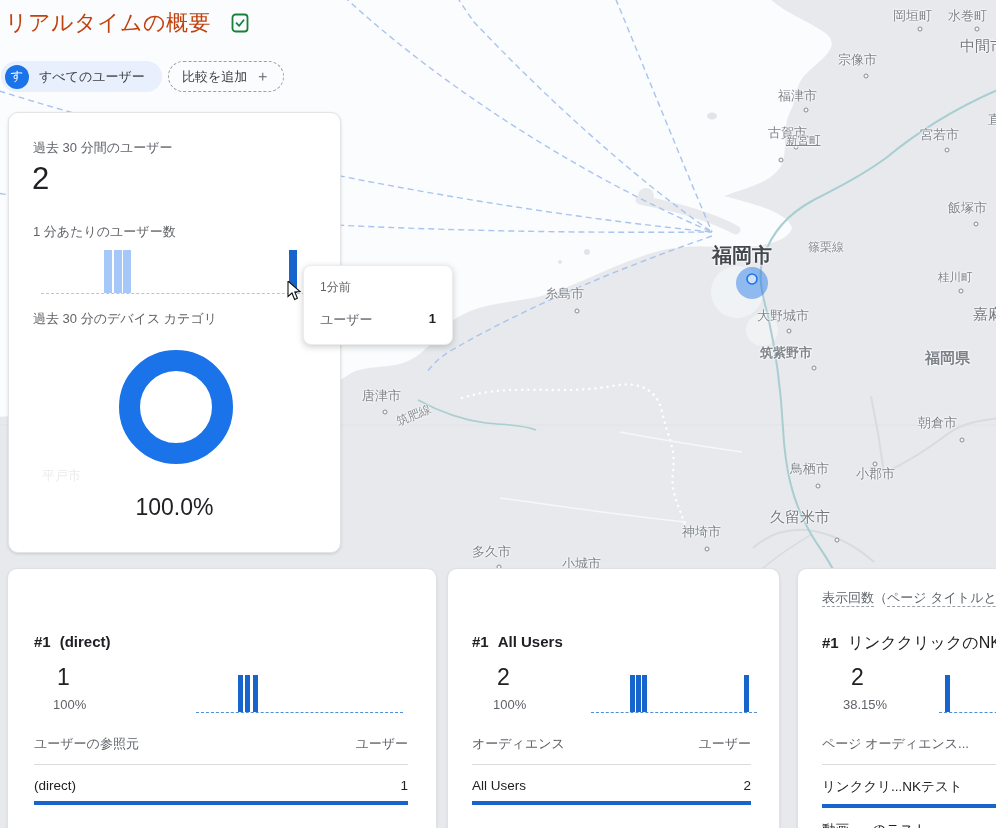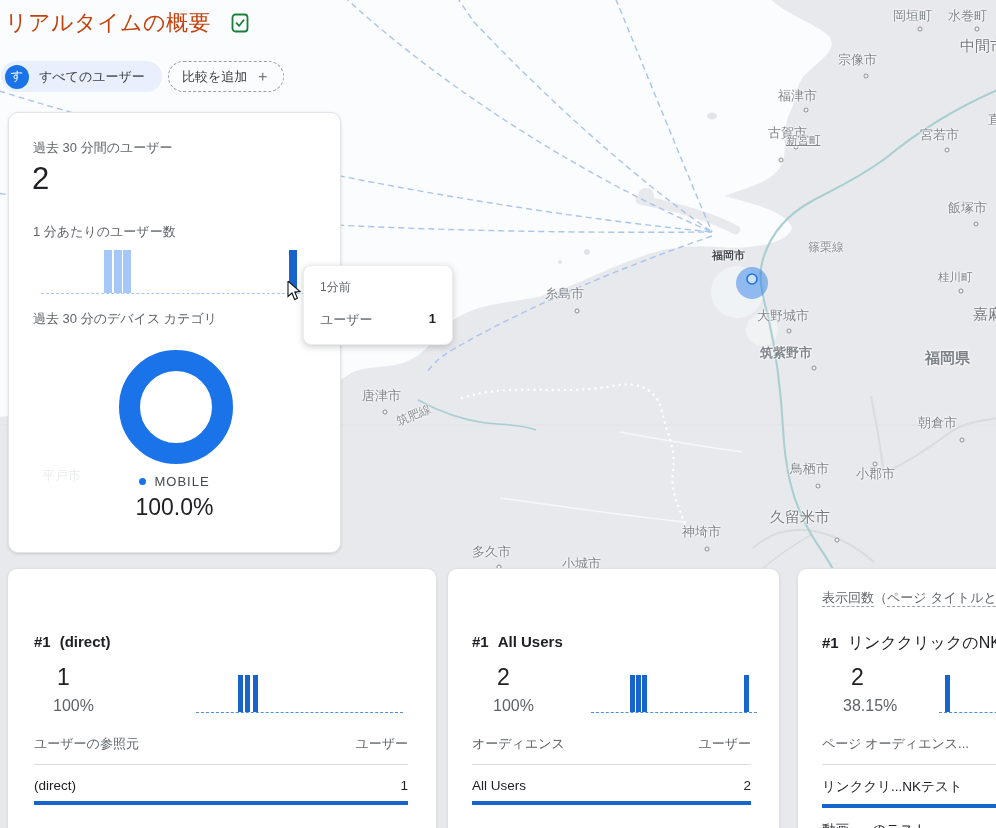--- a/index.html
+++ b/index.html
@@ -6,21 +6,21 @@
   *{box-sizing:border-box;}
   #app{position:relative;width:996px;height:828px;overflow:hidden;background:#e7e9ec;
        font-family:"Liberation Sans","DejaVu Sans",sans-serif;color:#202124;}
   
   #map-svg{position:absolute;left:0;top:0;z-index:0;}
   #map-labels{position:absolute;left:0;top:0;width:996px;height:828px;pointer-events:none;}
   .mlabel{position:absolute;z-index:1;font-size:13px;color:#7f858b;white-space:nowrap;
           text-shadow:0 0 2px #fff,0 0 3px #fff,0 0 2px #fff;line-height:15px;}
   .mlabel.sm{font-size:11.5px;}
   .mlabel.lg{font-size:15px;color:#74797f;}
-  .mlabel.big{font-size:11px;font-weight:700;color:#43484e;text-align:right;}
+  .mlabel.big{font-size:20px;font-weight:700;color:#43484e;text-align:right;}
   .mlabel.pref{font-size:15px;font-weight:700;color:#7b8188;}
   .mlabel.rail{font-size:12px;color:#878d93;}
   .mlabel.ghost{opacity:.16;z-index:3;}
   .mdot{position:absolute;z-index:1;width:5px;height:5px;border:1.5px solid #878c91;background:#f7f8f9;
         border-radius:50%;transform:translate(-50%,-50%);}
   
   #page-title{position:absolute;left:5px;top:8px;font-size:22px;color:#c2410c;z-index:2;letter-spacing:.5px;}
   #check-icon{position:absolute;left:229px;top:12px;z-index:2;}
   #chip{position:absolute;left:1px;top:61px;height:31px;border-radius:16px;background:#e8f0fe;
         display:flex;align-items:center;padding:0 17px 0 4px;z-index:2;}
@@ -60,21 +60,21 @@
   .chead{position:absolute;left:26px;right:20px;top:27px;font-size:13px;color:#5f6368;line-height:21px;}
   #card-b .chead,#card-c .chead{left:24px;}
   #card-c .chead{top:18px;}
   .dashedu{border-bottom:1px dashed #9aa0a6;padding-bottom:1px;}
   .caret{font-size:9px;color:#5f6368;margin:0 3px;}
   .rankline{position:absolute;left:26px;top:64px;font-size:15px;font-weight:700;color:#202124;white-space:nowrap;}
   #card-b .rankline,#card-c .rankline{left:24px;}
   .rankline .rank{margin-right:9px;}
   #card-c .topname{font-weight:400;font-size:16px;}
   .bigval{position:absolute;left:49px;top:95px;font-size:23px;color:#202124;}
-  .pct{position:absolute;left:45px;top:128px;font-size:16px;color:#5f6368;}
+  .pct{position:absolute;left:45px;top:128px;font-size:13px;color:#5f6368;}
   .spark-sm{position:absolute;top:107px;height:37px;border-bottom:1px dashed #4f8fd6;}
   .tbl{position:absolute;left:26px;right:28px;top:166px;}
   #card-b .tbl,#card-c .tbl{left:24px;}
   #card-c .tbl{right:-40px;}
   .thead{display:flex;justify-content:space-between;font-size:13px;color:#5f6368;padding-bottom:11px;
         border-bottom:1px solid #dadce0;}
   .trowline{padding-top:13px;font-size:13.5px;display:flex;justify-content:space-between;color:#202124;}
   .trowline .rlabel{font-weight:500;}
   .rowbar{height:4px;background:#1765cc;margin-top:8px;}
 </style>
@@ -193,23 +193,20 @@
     <div id="ov-users-num">2</div>
     <div class="ovlabel" style="top:110px">1 分あたりのユーザー数</div>
     <div id="ov-spark" class="spark-lg">
         <div class="sbar light" style="left: 22.2%;"></div>
         <div class="sbar light" style="left: 25.6%;"></div>
         <div class="sbar light" style="left: 29%;"></div>
         <div class="sbar" style="left: 87.3%;"></div>
       </div>
     <div class="ovlabel" style="top:197px">過去 30 分のデバイス カテゴリ</div>
     <div id="donut"></div>
-    <div id="dev-legend">
-      <span class="dot"></span><span>MOBILE</span>
-    </div>
     <div id="dev-pct">100.0%</div>
   </div>
 
   <div id="tooltip">
     <div class="ttime">1分前</div>
     <div class="trow">
       <span>ユーザー</span>
       <span class="tval">1</span>
     </div>
   </div>

